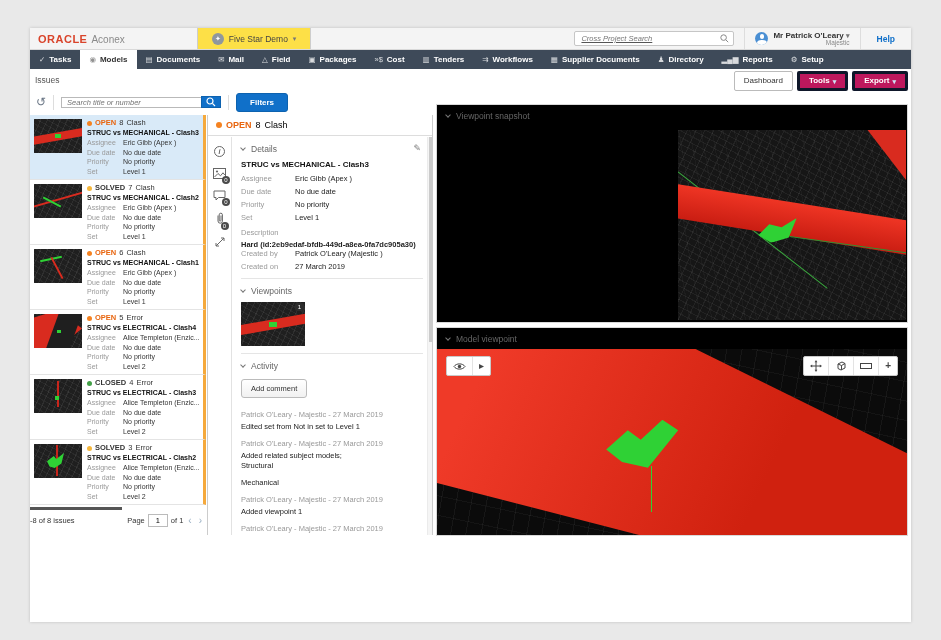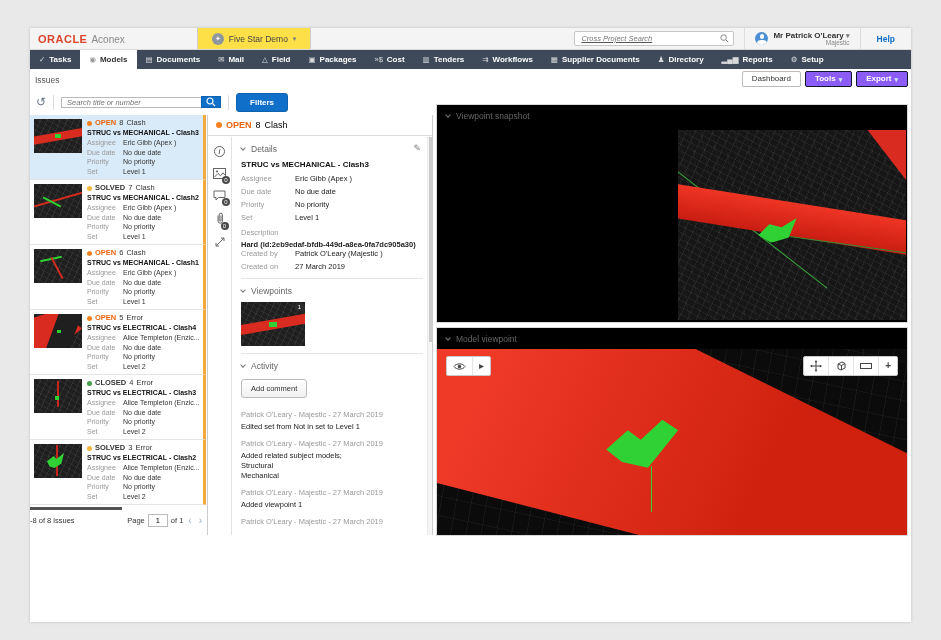--- a/index.html
+++ b/index.html
@@ -35,21 +35,21 @@
   .nav-tab .glyph{font-size:7.5px;opacity:.8;font-weight:normal;}
   .nav-tab.active{background:#fff;color:#333;}
   .nav-tab.active .glyph{color:#777;}
 
   
   .crumb-row{height:20px;position:relative;background:#fff;}
   .crumb{position:absolute;left:5px;top:6px;font-size:8.5px;color:#555;}
   .actions{position:absolute;right:3px;top:2px;display:flex;gap:4px;}
   .btn{font-size:8px;border-radius:2px;padding:3px 9px;cursor:pointer;display:flex;align-items:center;gap:3px;line-height:1;}
   .btn.ghost{background:#fff;border:1px solid #bbb;color:#333;}
-  .btn.blue{background:#8b5cf6;border:1px solid #0f172a;color:#fff;font-weight:bold;}
+  .btn.blue{background:#be185d;border:3px solid #0f172a;color:#fff;font-weight:bold;}
 
   
   .tools-row{height:26px;display:flex;align-items:center;padding-left:6px;gap:7px;background:#fff;}
   .refresh{font-size:12px;color:#6b7786;cursor:pointer;line-height:1;}
   .vdiv{width:1px;height:15px;background:#ddd;}
   .search-group{display:flex;align-items:center;height:22px;}
   .search-group input{width:140px;border:1px solid #b9b9b9;border-right:0;font-size:7.5px;font-style:italic;color:#666;padding:0 5px;outline:0;font-family:inherit;}
   .sbtn{width:20px;background:#1070c9;border:1px solid #0d62af;display:flex;align-items:center;justify-content:center;cursor:pointer;}
   .filters-btn{background:#1070c9;border:1px solid #0d62af;color:#fff;font-size:8px;font-weight:bold;border-radius:3px;padding:4px 13px;cursor:pointer;}
 
@@ -534,21 +534,21 @@
         <button class="add-comment">Add comment</button>
 
         <div>
           <div class="act-meta">Patrick O'Leary - Majestic - 27 March 2019</div>
           <div class="act-line">Edited set from Not in set to Level 1</div>
         </div>
         <div>
           <div class="act-meta">Patrick O'Leary - Majestic - 27 March 2019</div>
           <div class="act-line">Added related subject models;</div>
           <div class="act-line" style="margin-top:1px">Structural</div>
-          <div class="act-line" style="margin-top:1px">Mechanical</div>
+          <div class="act-line" style="margin-top:8px">Mechanical</div>
         </div>
         <div>
           <div class="act-meta">Patrick O'Leary - Majestic - 27 March 2019</div>
           <div class="act-line">Added viewpoint 1</div>
         </div>
         <div>
           <div class="act-meta">Patrick O'Leary - Majestic - 27 March 2019</div>
 
         </div>
       </div>

